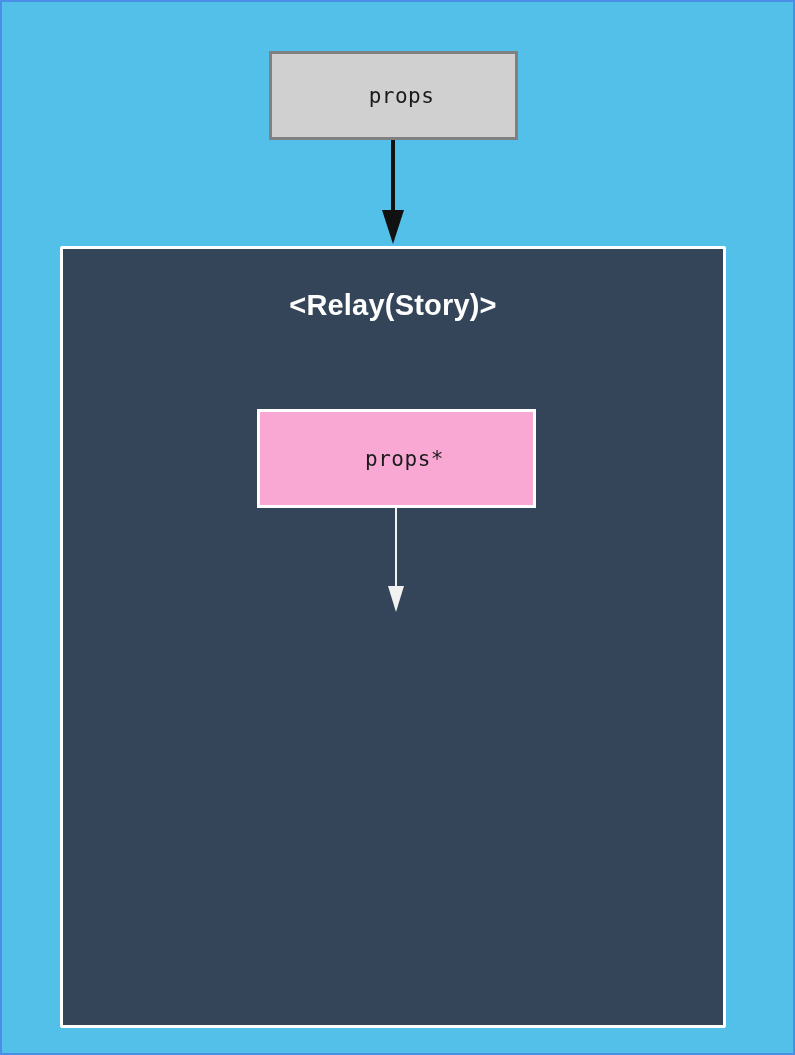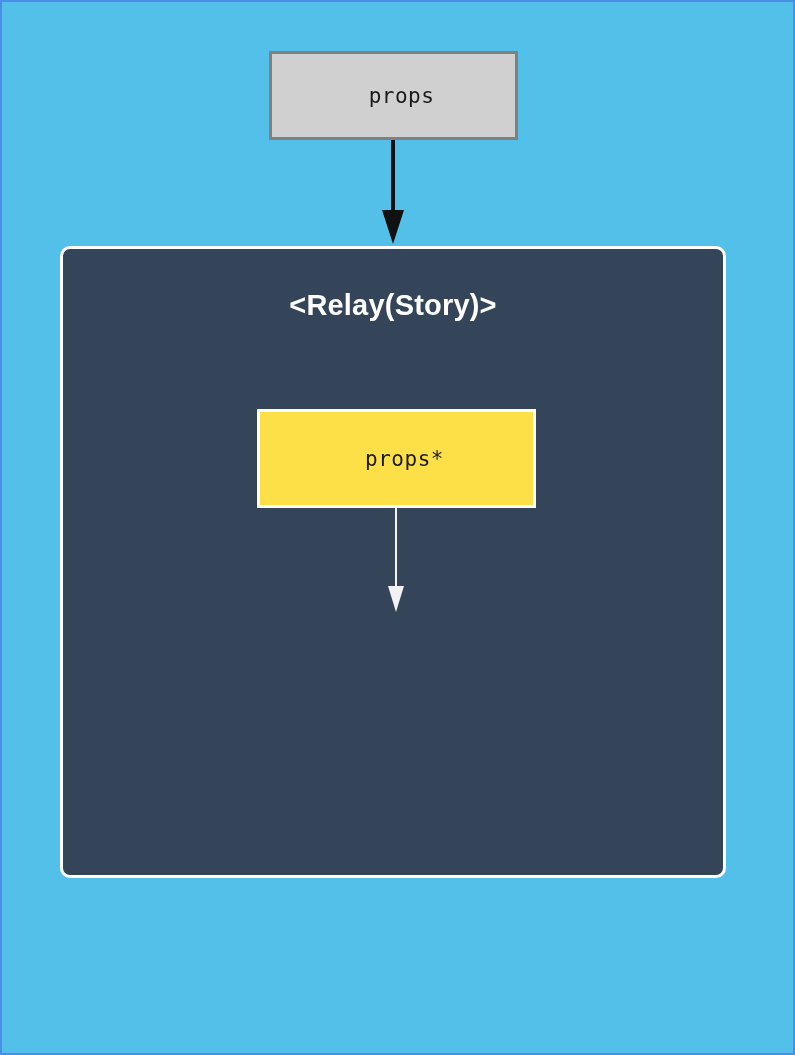--- a/index.html
+++ b/index.html
@@ -50,46 +50,46 @@
     color: #1a1a1a;
     letter-spacing: 0.5px;
   }
 
   
   #relay-container {
     position: absolute;
     left: 58px;
     top: 244px;
     width: 666px;
-    height: 632px;
+    height: 782px;
     box-sizing: border-box;
     background: #344559;
     border: 3px solid #ffffff;
-    border-radius: 10px;
+    border-radius: 2px;
   }
   #relay-title {
     position: absolute;
     left: 0;
     right: 0;
     top: 40px;
     text-align: center;
     font-family: "Liberation Sans", sans-serif;
     font-weight: bold;
     font-size: 29px;
     color: #fdfdfd;
     letter-spacing: 0.2px;
   }
 
   
   #props-inner-box {
     left: 194px;
     top: 160px;
     width: 279px;
     height: 99px;
-    background: #fde047;
+    background: #f9a8d4;
     border: 3px solid #ffffff;
   }
   #props-inner-box .node-label {
     font-family: "DejaVu Sans Mono", "Liberation Mono", monospace;
     font-size: 21px;
     color: #1a1a1a;
     letter-spacing: 0.5px;
   }
 
   

